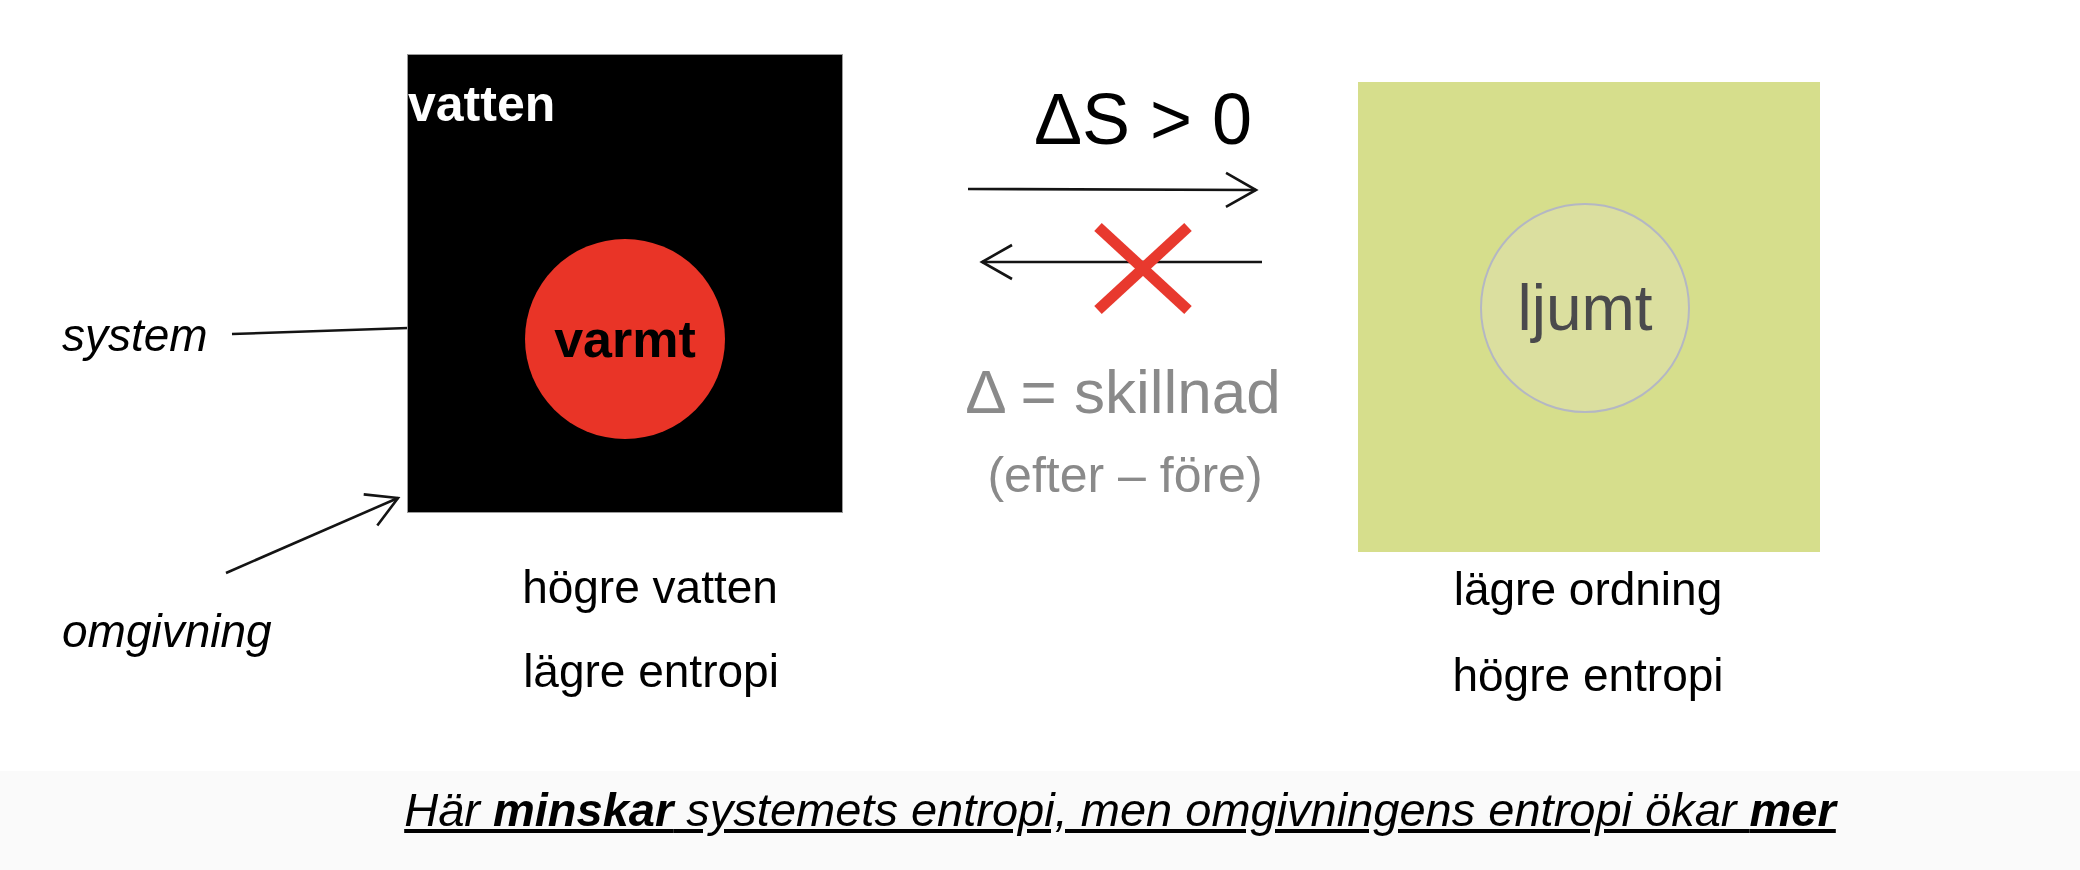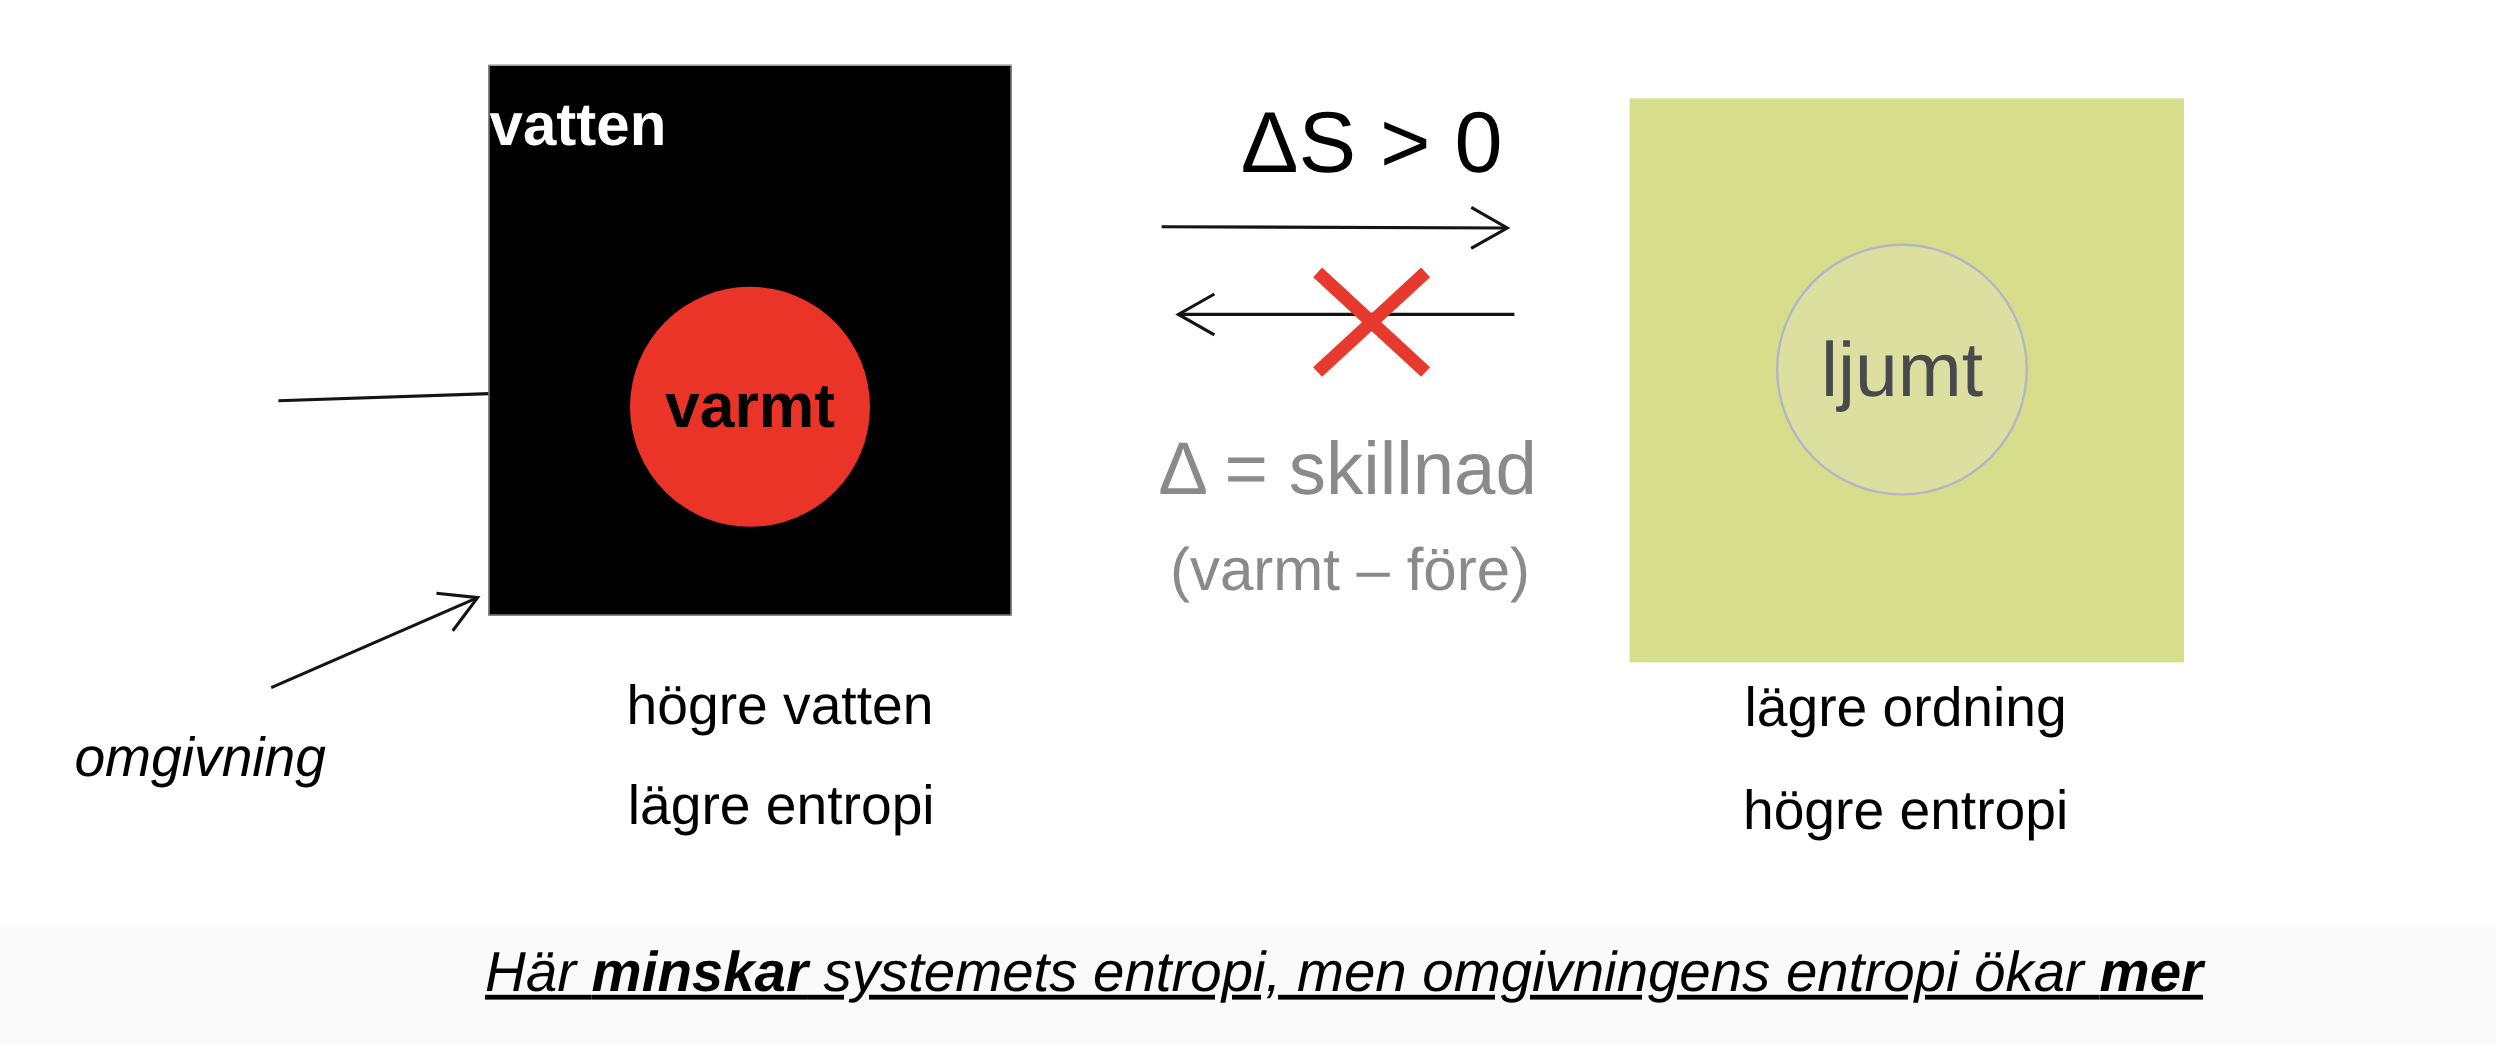--- a/index.html
+++ b/index.html
@@ -135,25 +135,26 @@
       <span>varmt</span>
     </div>
   </div>
 
   <div class="green-box">
     <div class="green-circle">
       <span>ljumt</span>
     </div>
   </div>
 
+  <div class="pointer-label lbl-system">system</div>
   <div class="pointer-label lbl-omgivning">omgivning</div>
 
   <div class="centered delta-s">ΔS &gt; 0</div>
   <div class="centered delta-note1">Δ = skillnad</div>
-  <div class="centered delta-note2">(varmt – före)</div>
+  <div class="centered delta-note2">(efter – före)</div>
 
   <div class="centered caption cap-l1">högre vatten</div>
   <div class="centered caption cap-l2">lägre entropi</div>
   <div class="centered caption cap-r1">lägre ordning</div>
   <div class="centered caption cap-r2">högre entropi</div>
 
   <div class="centered footer-sentence">
     <span>Här </span><b>minskar</b><span> systemets entropi, men omgivningens entropi ökar </span><b>mer</b>
   </div>
 

